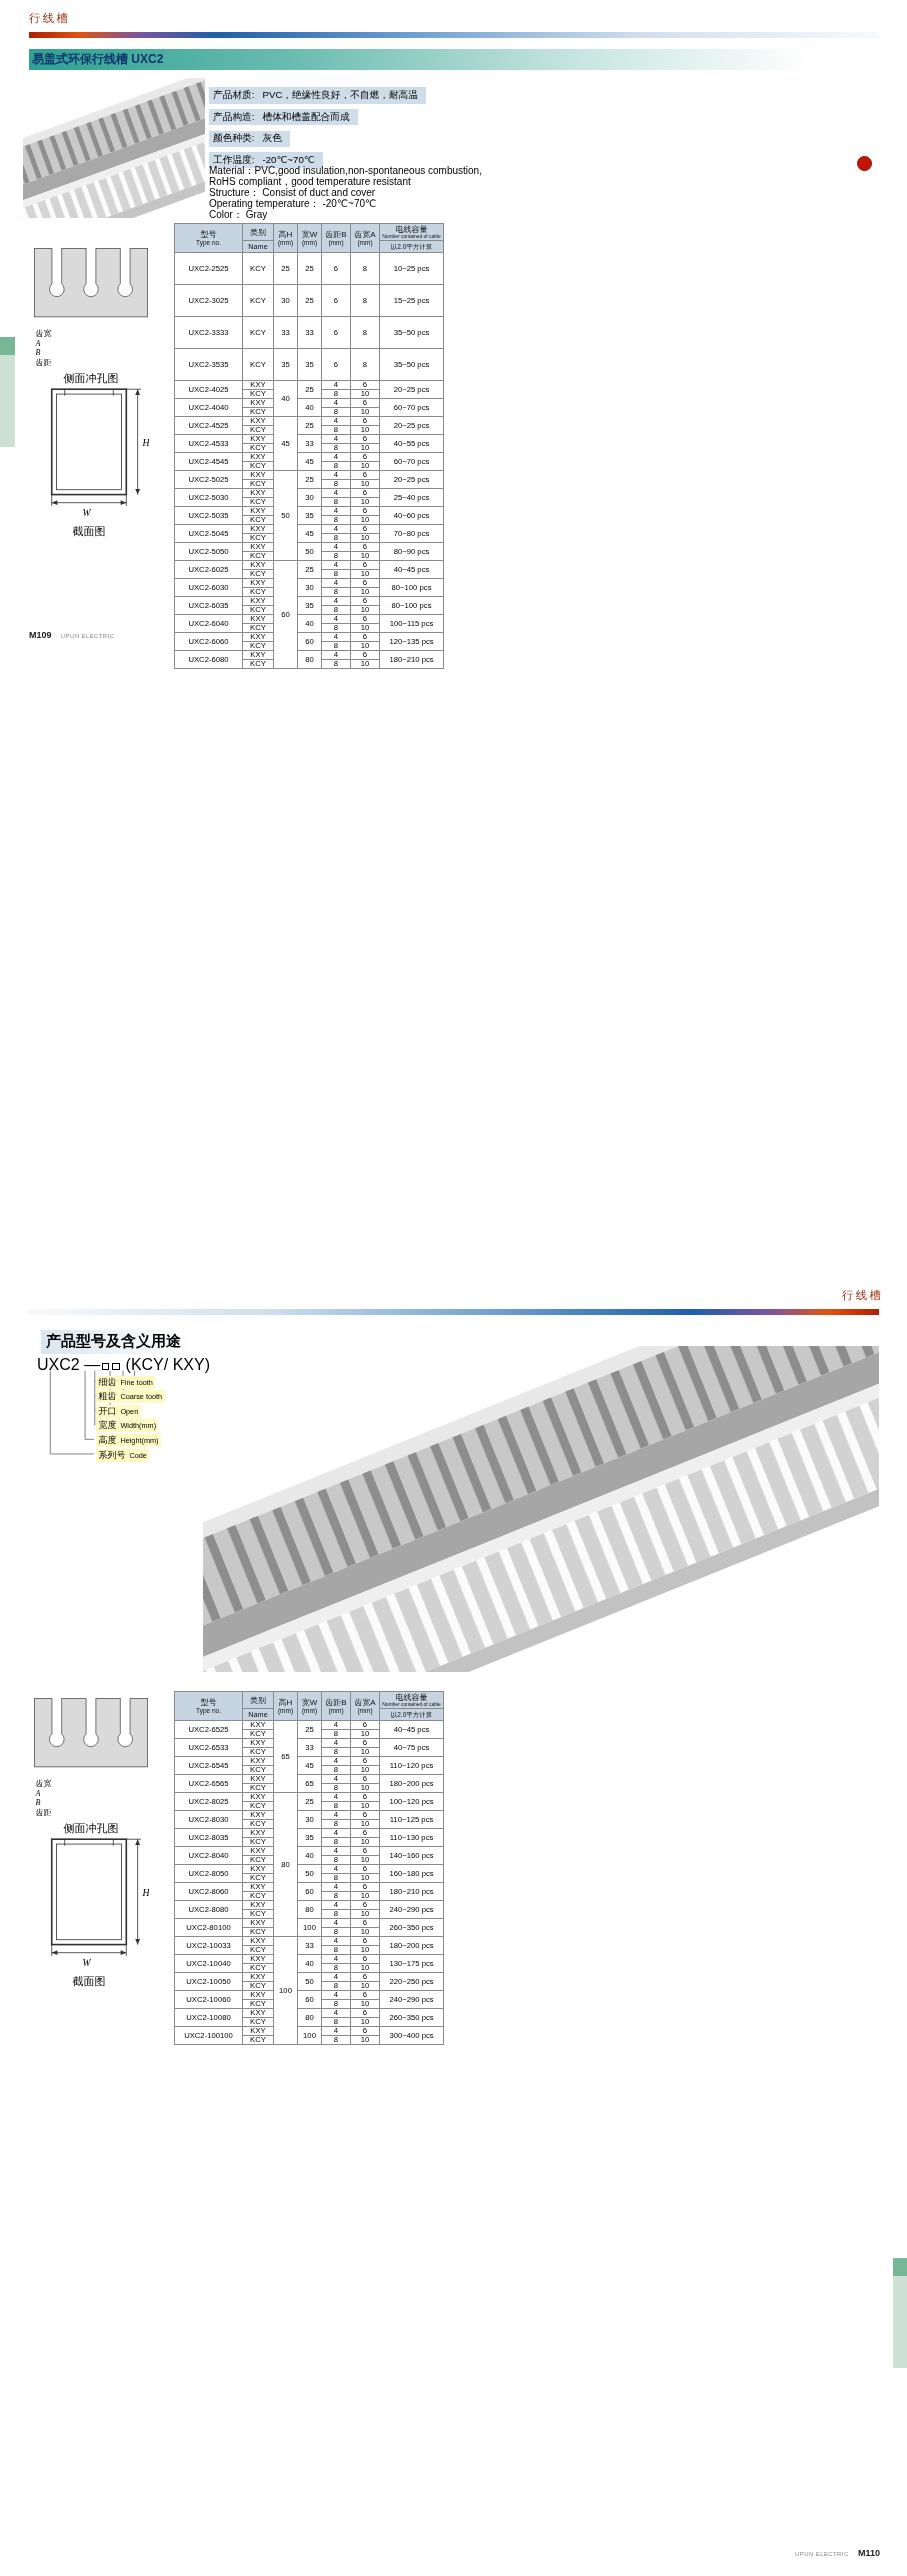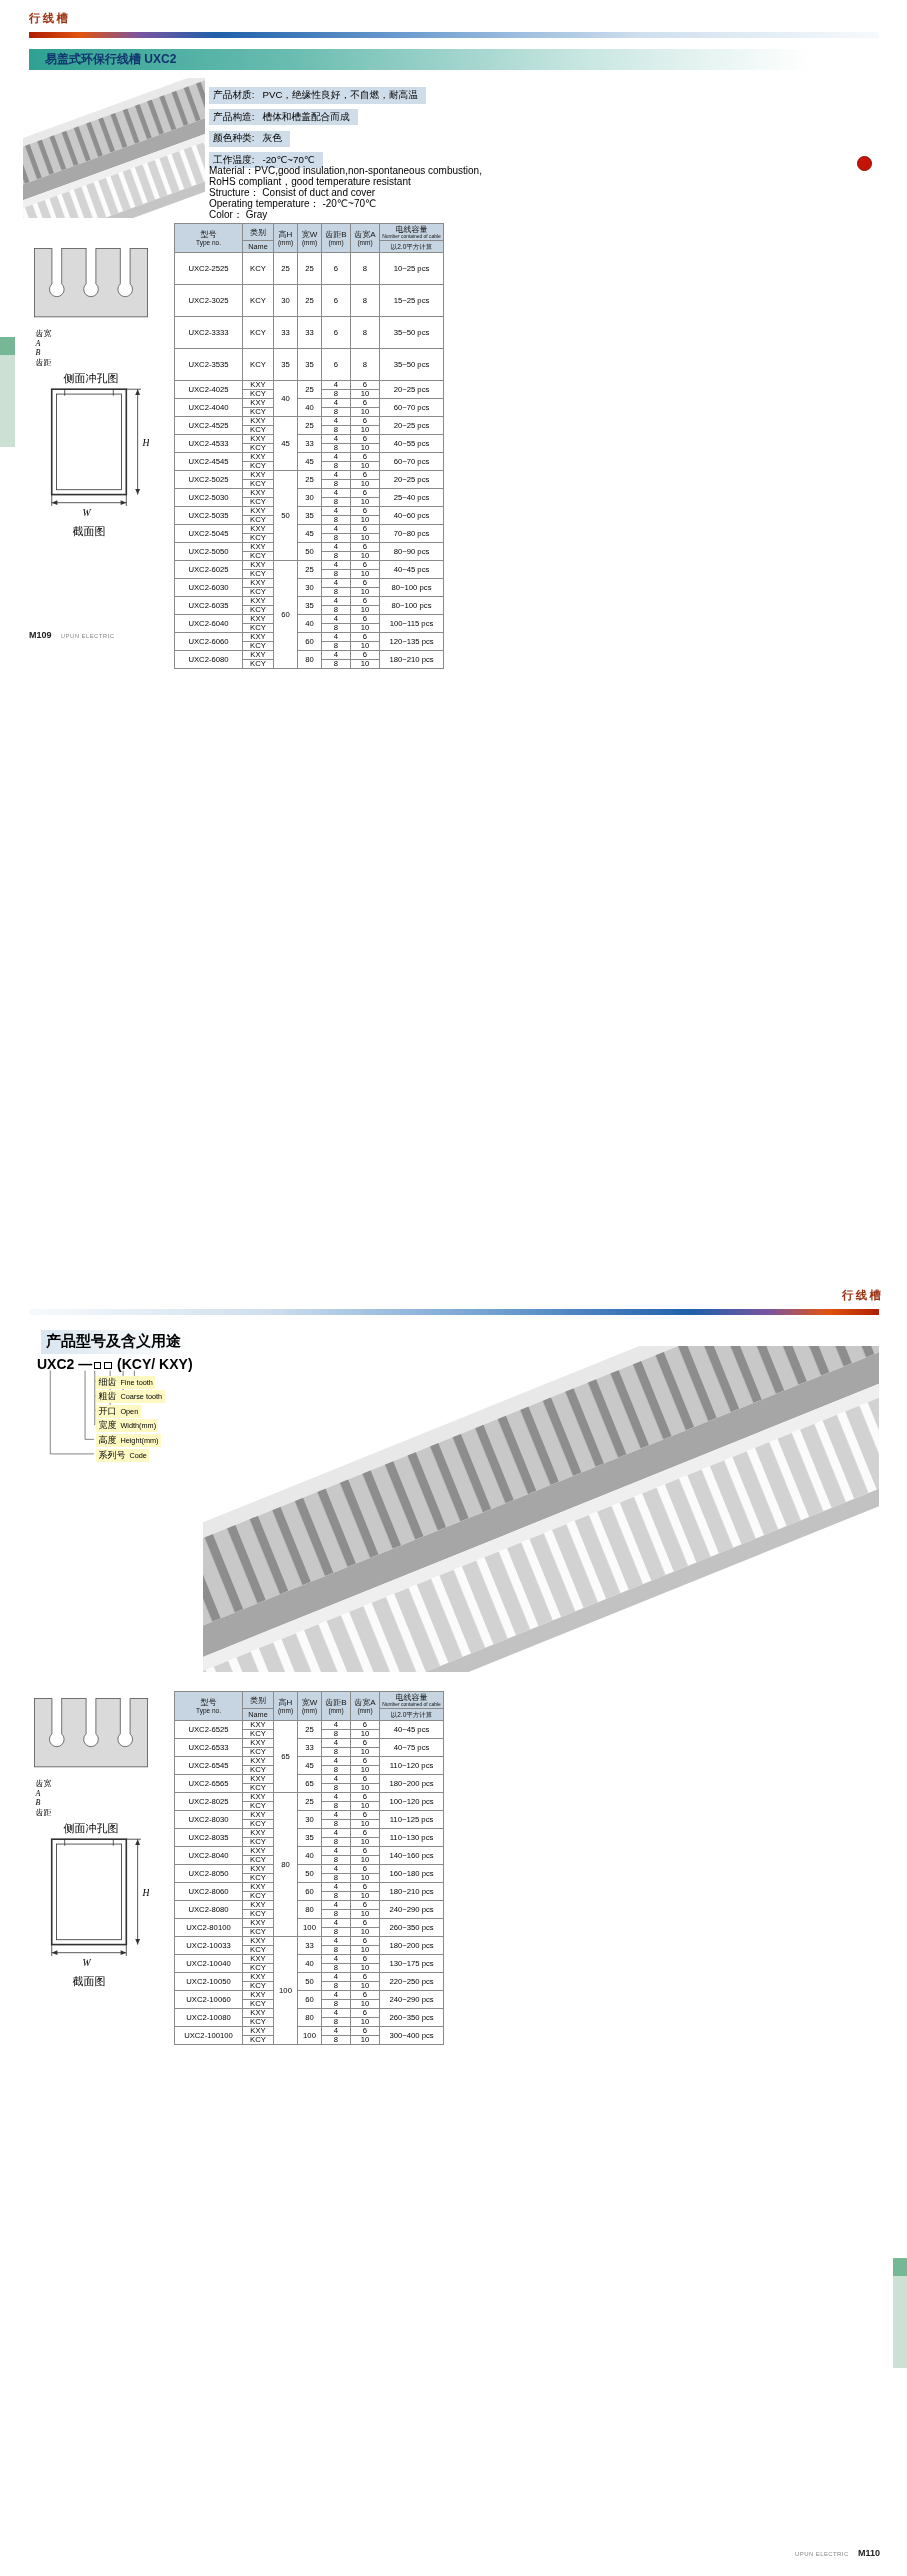--- a/index.html
+++ b/index.html
@@ -5,26 +5,26 @@
 <style>
   * { margin:0; padding:0; box-sizing:border-box; }
   html,body { background:#ffffff; }
   .sheet {
     position:relative; width:908px; height:2576px; background:#fff;
     font-family:"Liberation Sans","DejaVu Sans",sans-serif; color:#000; overflow:hidden;
   }
   .abs { position:absolute; }
 
   
-  .topbar-label { font-size:11.4px; font-weight:bold; color:#9a3110; letter-spacing:2.4px;text-align:right; }
+  .topbar-label { font-size:11.4px; font-weight:normal; color:#9a3110; letter-spacing:2.4px;text-align:right; }
   .grad-bar { height:5.7px; width:850px; }
   .bar-ltr { background:linear-gradient(90deg,#b01e04 0%,#e0540f 6%,#7a55a0 13%,#1f5fa9 22%,#6f9fd0 45%,#cfdfee 72%,#f7fafc 100%); }
   .bar-rtl { background:linear-gradient(270deg,#b01e04 0%,#e0540f 6%,#7a55a0 13%,#1f5fa9 22%,#6f9fd0 45%,#cfdfee 72%,#f7fafc 100%); }
   .title-bar {
-    width:850px; height:21px; line-height:21px; padding-left:16px;
+    width:850px; height:21px; line-height:21px; padding-left:3px;
     font-size:12px; font-weight:bold; color:#10356e;
     background:linear-gradient(90deg,#2fa193 0%,#68bbaf 30%,#c8e6e1 65%,#ffffff 92%);
   }
 
   
   .spec-line { background:#cfdce9; font-size:9.7px; color:#000; padding:1.6px 8px 1.6px 4px; display:inline-block; margin-bottom:4px; white-space:nowrap; }
   .spec-line .lab { margin-right:8px; }
   .en-spec div { font-size:10px; line-height:11px; color:#000; white-space:nowrap; }
   .red-dot { width:15.4px; height:15.4px; border-radius:50%; background:#c41408; border:0.8px solid #8e0d04; }
 
@@ -40,21 +40,21 @@
   .spec-table tbody tr { height:9px; line-height:8px; }
   .spec-table tbody tr.single { height:32px; line-height:16px; }
 
   
   .diagram-caption { text-align:center; font-size:11px; margin-top:2.4px; color:#000; }
   .dim-row { display:flex; justify-content:space-between; font-size:8px; padding:2.4px 3.2px 0 1.6px; color:#000;flex-direction:column; }
   .dim-letter { font-family:"Liberation Serif", serif; font-style:italic; }
 
   
   .section-title { display:inline-block; font-size:15px; font-weight:bold; color:#000; background:linear-gradient(90deg,#d9e5ef,#ffffff); padding:2.4px 11.4px 2.4px 4.9px; }
-  .model-code { font-size:14px; font-weight:bold; color:#000; white-space:nowrap; }
+  .model-code { font-size:16px; font-weight:normal; color:#000; white-space:nowrap; }
   .code-box { display:inline-block; width:7.3px; height:7.3px; border:1.2px solid #000; margin:0 1.6px; }
   .legend-item { position:absolute; font-size:9px; background:#fef9c3; padding:0 2.4px; color:#000; white-space:nowrap; }
   .legend-item .en { font-size:7.3px; margin-left:4px; }
 
   
   .pageno { font-weight:bold; font-size:9px; color:#222; }
   .brand { font-size:6px; color:#888; letter-spacing:0.4px; }
   .footer-row { white-space:nowrap; }
   .footer-row > span { vertical-align:baseline; }
   .gap-l { margin-left:5.7px; }

